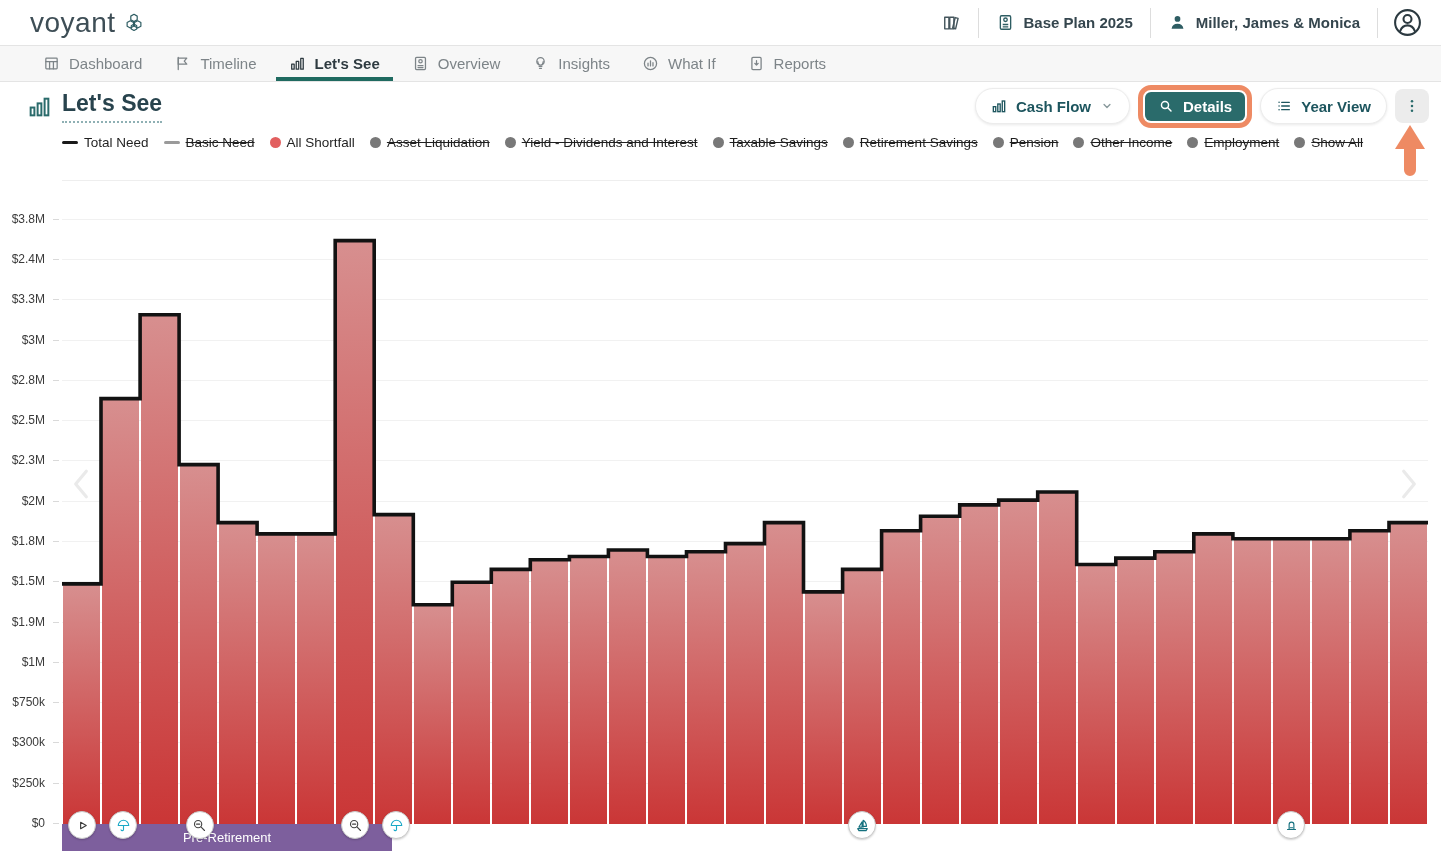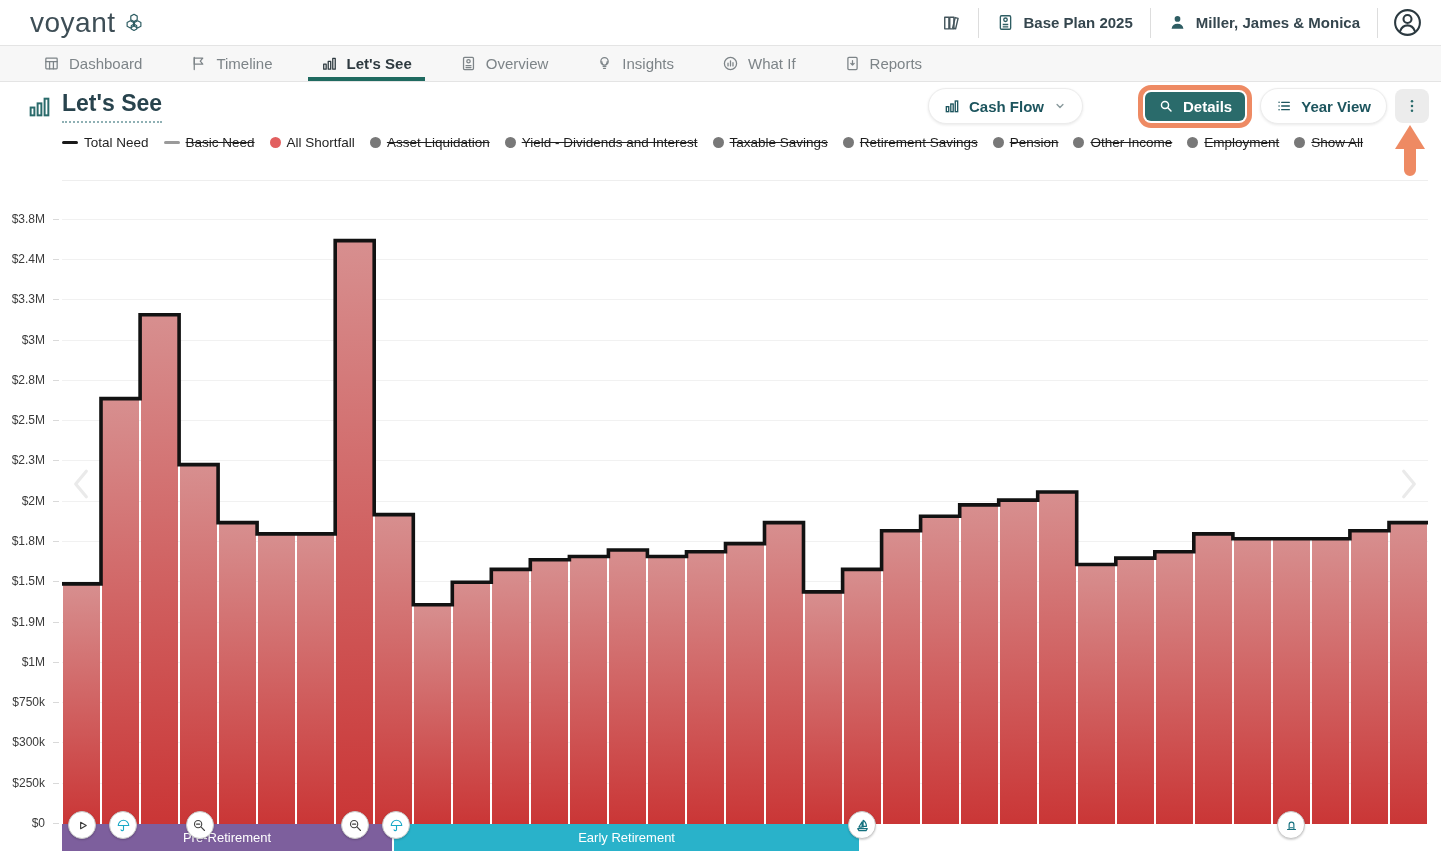--- a/index.html
+++ b/index.html
@@ -17,36 +17,36 @@
   .tb-item{display:flex;align-items:center;gap:9px;padding:0 17px;cursor:pointer;}
   .tb-sep{width:1px;height:30px;background:#ddd;}
   .tb-ic svg{width:19px;height:19px;color:#2e5d63;}
   .tb-book svg{width:20px;height:20px;color:#44555c;}
   .profile-btn{padding:0 6px 0 14px;cursor:pointer;color:#2b3940;}
   .profile-btn svg{width:31px;height:31px;}
 
   
   .nav{position:absolute;top:45px;left:0;right:0;height:37px;background:#f7f7f7;
        border-top:1px solid #e4e4e4;border-bottom:1px solid #e4e4e4;display:flex;
-       align-items:stretch;padding-left:30px;box-sizing:border-box;gap:22px;}
+       align-items:stretch;padding-left:30px;box-sizing:border-box;gap:6px;}
   .nav-item{display:flex;align-items:center;gap:9px;padding:0 13px;color:#7d8488;font-size:15px;cursor:pointer;}
   .nav-item .nav-ic svg{width:17px;height:17px;}
   .nav-item.active{color:#2e3a40;font-weight:700;box-shadow:inset 0 -4px 0 #1f6a60;}
 
   
   .title-row{position:absolute;top:90px;left:27px;display:flex;align-items:center;gap:10px;color:#275b63;}
   .title-ic svg{width:25px;height:25px;}
   .page-title{font-size:23px;font-weight:700;color:#28434d;border-bottom:2px dotted #8fb0b4;padding-bottom:4px;}
   .toolbar{position:absolute;top:84px;right:12px;display:flex;align-items:center;gap:8px;height:44px;}
   .btn{display:flex;align-items:center;gap:9px;background:#fff;border:1px solid #ececec;
        box-shadow:0 1px 3px rgba(0,0,0,.09);border-radius:18px;height:36px;padding:0 15px;
        color:#1d555e;font-weight:700;font-size:15px;cursor:pointer;white-space:nowrap;}
   .btn .b-ic svg{width:16px;height:16px;}
   .btn .chev svg{width:14px;height:14px;color:#8a9a9d;}
-  .details-ring{border:5px solid #ee8a63;border-radius:13px;background:#fff;padding:2px;margin-left:47px;}
+  .details-ring{border:5px solid #ee8a63;border-radius:13px;background:#fff;padding:2px;}
   .btn.details{background:#2a6b6b;color:#fff;border:none;border-radius:6px;height:29px;box-shadow:none;padding:0 13px;}
   .kebab-btn{width:34px;height:34px;background:#ececec;border-radius:8px;display:flex;align-items:center;
              justify-content:center;color:#2a6b6b;cursor:pointer;}
   .kebab-btn svg{width:16px;height:16px;}
   .coach-arrow{position:absolute;top:125px;right:15px;width:32px;height:52px;}
 
   
   .legend{position:absolute;top:135px;left:62px;display:flex;align-items:center;gap:15px;
           font-size:13.5px;color:#1f1f1f;white-space:nowrap;}
   .lg-item{display:flex;align-items:center;gap:6px;cursor:pointer;}
@@ -418,23 +418,20 @@
     <svg viewBox="0 0 24 32" fill="none" stroke="currentColor" stroke-width="3" stroke-linecap="round" stroke-linejoin="round">
         <path d="M7 4l10 12L7 28"></path>
       </svg>
   </div>
 </div>
 
 <div class="phases" id="phases">
     <div class="phase" style="width: 24.31%; background: rgb(125, 95, 157);">
       <span>Pre-Retirement</span>
     </div>
-    <div class="phase" style="width: 34.19%; background: rgb(41, 178, 202);">
-      <span>Early Retirement</span>
-    </div>
     <div class="tl-marker" style="left: calc(1.4% - 13px);">
       <span>
         <svg viewBox="0 0 24 24" fill="none" stroke="#3a3a3a" stroke-width="1.8" stroke-linecap="round" stroke-linejoin="round">
           <path d="M9 6.8l9 5.2-9 5.2z"></path>
         </svg>
       </span>
     </div>
     <div class="tl-marker" style="left: calc(4.4% - 13px);">
       <span>
         <svg viewBox="0 0 24 24" fill="none" stroke="#1ba9c7" stroke-width="1.8" stroke-linecap="round" stroke-linejoin="round">

